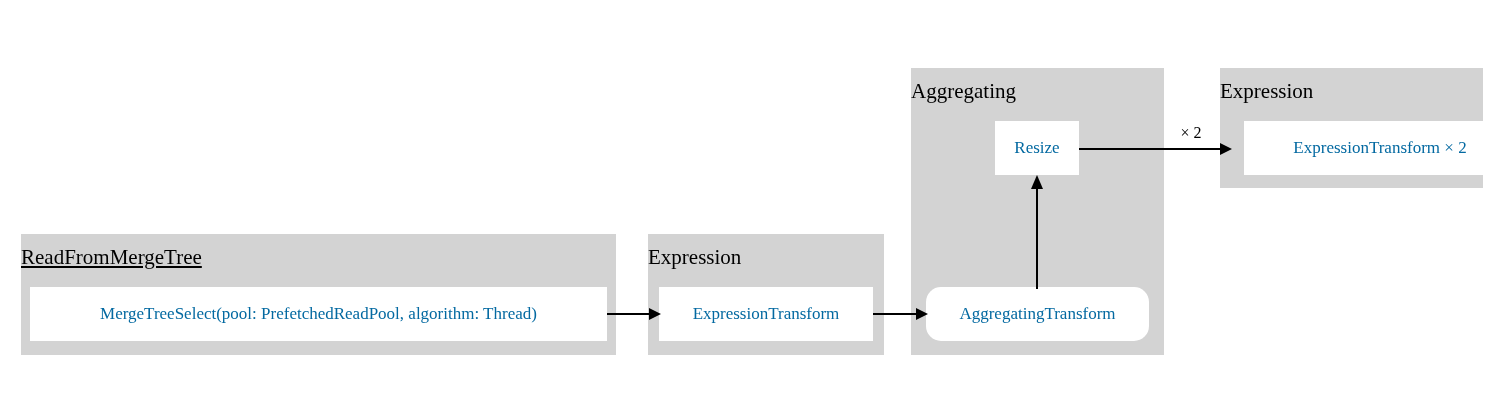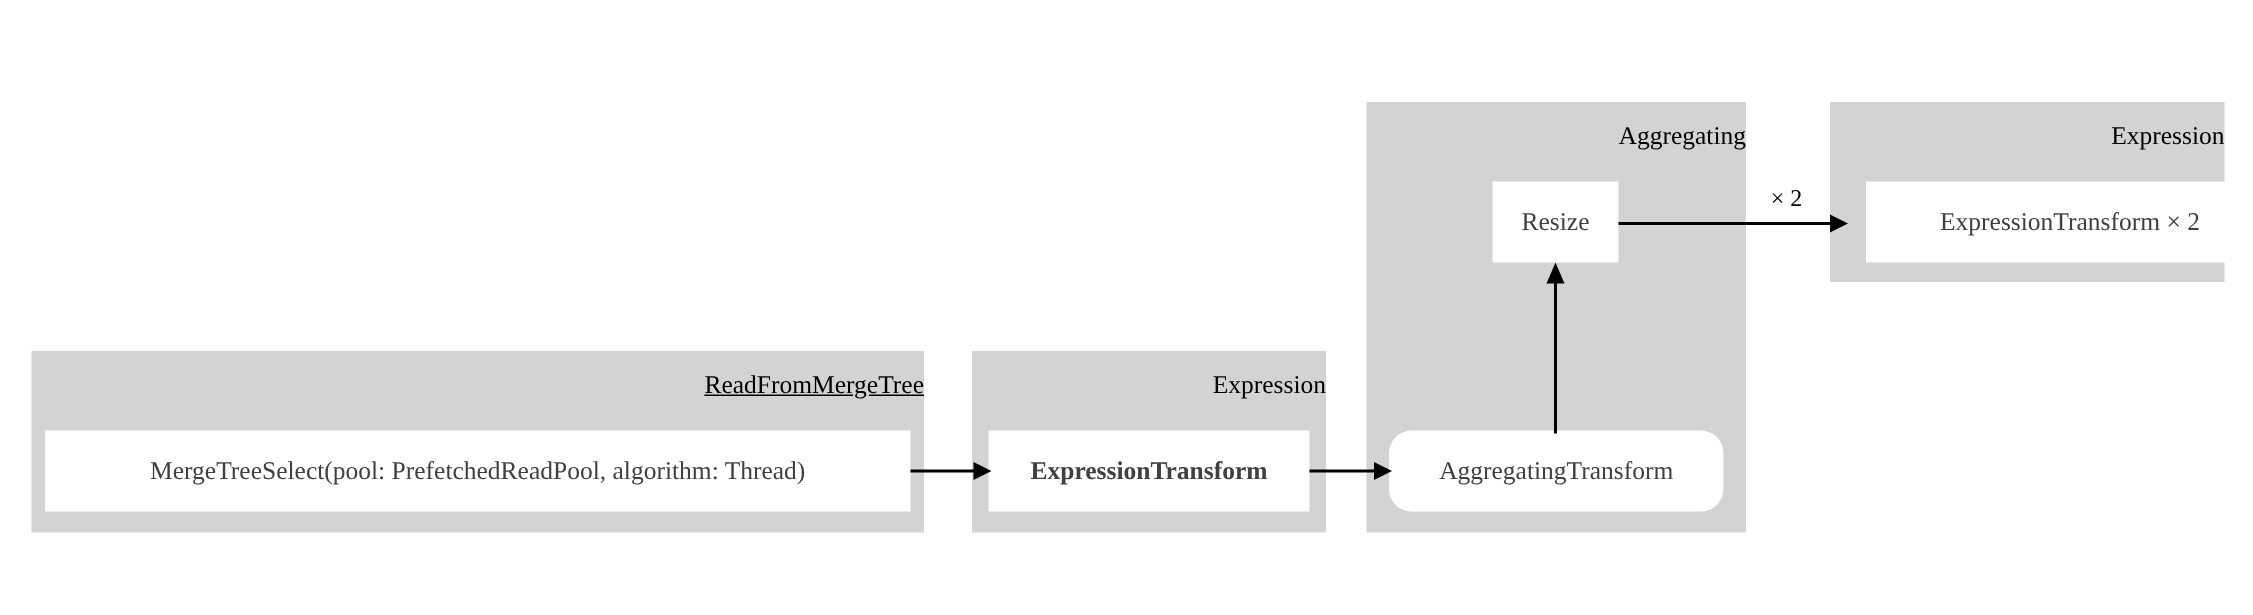--- a/index.html
+++ b/index.html
@@ -20,36 +20,36 @@
   }
   .cluster {
     position: absolute;
     background: #d3d3d3;
     box-sizing: border-box;
   }
   .cluster-label {
     position: absolute;
     left: 0;
     right: 0;
-    text-align: right;
-    font-size: 17px;
+    text-align: left;
+    font-size: 21px;
     line-height: 20px;
     color: #000000;
     white-space: nowrap;
   }
   .node {
     position: absolute;
     background: #ffffff;
     box-sizing: border-box;
     display: flex;
     align-items: center;
     justify-content: center;
     font-size: 17px;
     line-height: 20px;
-    color: #404040;
+    color: #0369a1;
     white-space: nowrap;
   }
   .edge {
     position: absolute;
   }
   .edge svg {
     display: block;
     overflow: visible;
   }
   .edge-label {
@@ -67,21 +67,21 @@
 <div id="canvas">
 
   <div class="cluster" style="left:21px; top:234px; width:595px; height:121px;">
     <div class="cluster-label" style="top:13px;text-decoration:underline;">ReadFromMergeTree</div>
   </div>
   <div class="node" style="left:30px; top:287px; width:577px; height:54px;">MergeTreeSelect(pool: PrefetchedReadPool, algorithm: Thread)</div>
 
   <div class="cluster" style="left:648px; top:234px; width:236px; height:121px;">
     <div class="cluster-label" style="top:13px;">Expression</div>
   </div>
-  <div class="node" style="left:659px; top:287px; width:214px; height:54px;font-weight:bold;">ExpressionTransform</div>
+  <div class="node" style="left:659px; top:287px; width:214px; height:54px;">ExpressionTransform</div>
 
   <div class="cluster" style="left:911px; top:68px; width:253px; height:287px;">
     <div class="cluster-label" style="top:13px;">Aggregating</div>
   </div>
   <div class="node" style="left:995px; top:121px; width:84px; height:54px;">Resize</div>
   <div class="node" style="left:926px; top:287px; width:223px; height:54px;border-radius:15px;">AggregatingTransform</div>
 
   <div class="cluster" style="left:1220px; top:68px; width:263px; height:120px;">
     <div class="cluster-label" style="top:13px;">Expression</div>
   </div>

